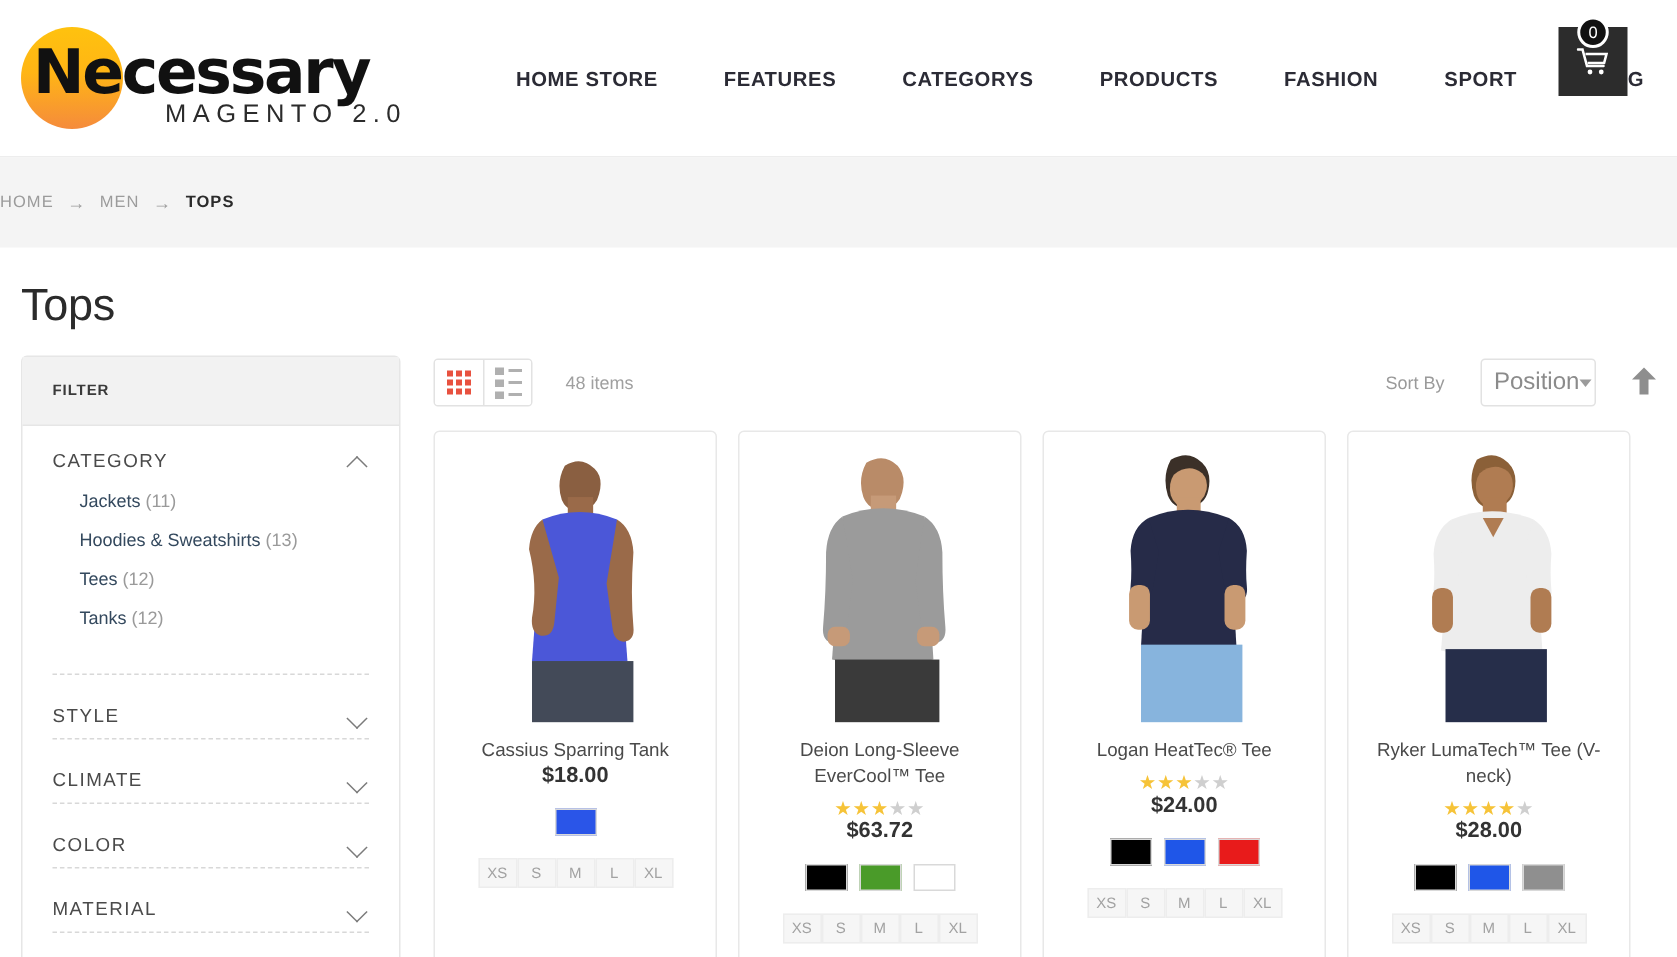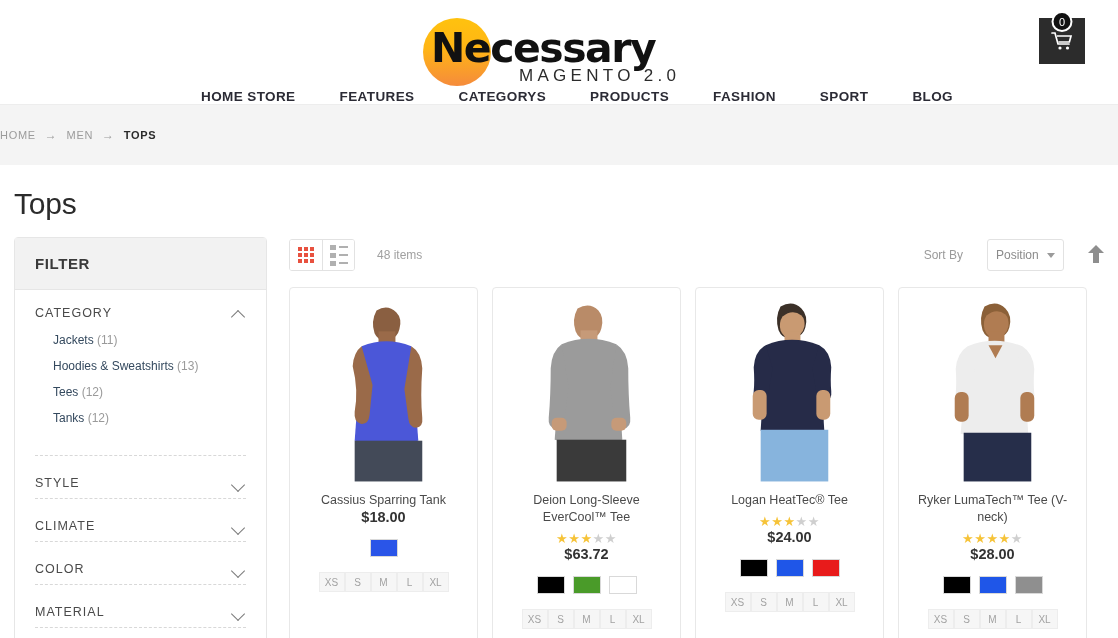--- a/index.html
+++ b/index.html
@@ -9,21 +9,20 @@
     font-family: "Liberation Sans", sans-serif;
     overflow: hidden;
   }
 
   
   .header {
     height: 105px; background: #fff;
     display: flex; align-items: center;
     position: relative;
     border-bottom: 1px solid #ededed;
-    flex-direction: column;
   }
   .logo-wrap { width: 300px; padding-left: 14px; position: relative; height: 105px; }
   .logo-circle {
     position: absolute; left: 14px; top: 18px;
     width: 68px; height: 68px; border-radius: 50%;
     background: linear-gradient(180deg, #ffc20e 0%, #ffb515 45%, #f58b3c 100%);
   }
   .logo-text {
     position: absolute; left: 22px; top: 24px;
     font-size: 41px; font-weight: bold; color: #111;
@@ -68,21 +67,21 @@
     padding: 22px 0 0 14px; letter-spacing: -0.2px;
   }
 
   
   .layout { display: flex; padding: 16px 14px 0 14px; gap: 22px; }
 
   
   .sidebar { width: 253px; border: 1px solid #e6e6e6; border-radius: 4px; background: #fff; }
   .filter-head {
     background: #f2f2f2; padding: 17px 0 17px 20px;
-    font-size: 15px; font-weight: bold; color: #3a3a3a; letter-spacing: 0.6px;
+    font-size: 10px; font-weight: bold; color: #3a3a3a; letter-spacing: 0.6px;
     border-bottom: 1px solid #e6e6e6;
   }
   .filter-body { padding: 0 18px; }
   .f-section { padding: 16px 2px 4px 2px; }
   .f-head { display: flex; align-items: center; justify-content: space-between; cursor: pointer; }
   .f-title { font-size: 12.5px; color: #4a4a4a; letter-spacing: 1px; }
   .chev { width: 14px; height: 9px; position: relative; }
   .chev::before {
     content: ""; position: absolute; left: 1px; top: 1px;
     width: 9px; height: 9px; border-right: 1.6px solid #7b7b7b; border-bottom: 1.6px solid #7b7b7b;
@@ -108,21 +107,21 @@
   .list-ico .blk { width: 6px; height: 5px; background: #b0b0b0; }
   .list-ico .ln { width: 9px; height: 2.5px; background: #b0b0b0; }
   .items-count { font-size: 12px; color: #a0a0a0; margin-left: 22px; }
   .sort-area { margin-left: auto; display: flex; align-items: center; gap: 24px; }
   .sort-label { font-size: 12px; color: #9a9a9a; }
   .sort-select {
     border: 1px solid #e2e2e2; border-radius: 3px; background: #fff;
     height: 32px; width: 77px; display: flex; align-items: center;
     padding: 0 8px; justify-content: space-between; cursor: pointer;
   }
-  .sort-select .val { font-size: 12px; color: #8b8b8b; }
+  .sort-select .val { font-size: 16px; color: #8b8b8b; }
   .caret { width: 0; height: 0; border-left: 4px solid transparent; border-right: 4px solid transparent;
            border-top: 5px solid #9b9b9b; }
   .sort-dir { cursor: pointer; width: 16px; height: 20px; position: relative; }
   .sort-dir .stem { position: absolute; left: 5px; top: 6px; width: 6px; height: 12px; background: #8e8e8e; }
   .sort-dir .head { position: absolute; left: 0px; top: 0px; width: 0; height: 0;
                     border-left: 8px solid transparent; border-right: 8px solid transparent;
                     border-bottom: 8px solid #8e8e8e; }
 
   
   .products { display: flex; gap: 14px; margin-top: 14px; }

